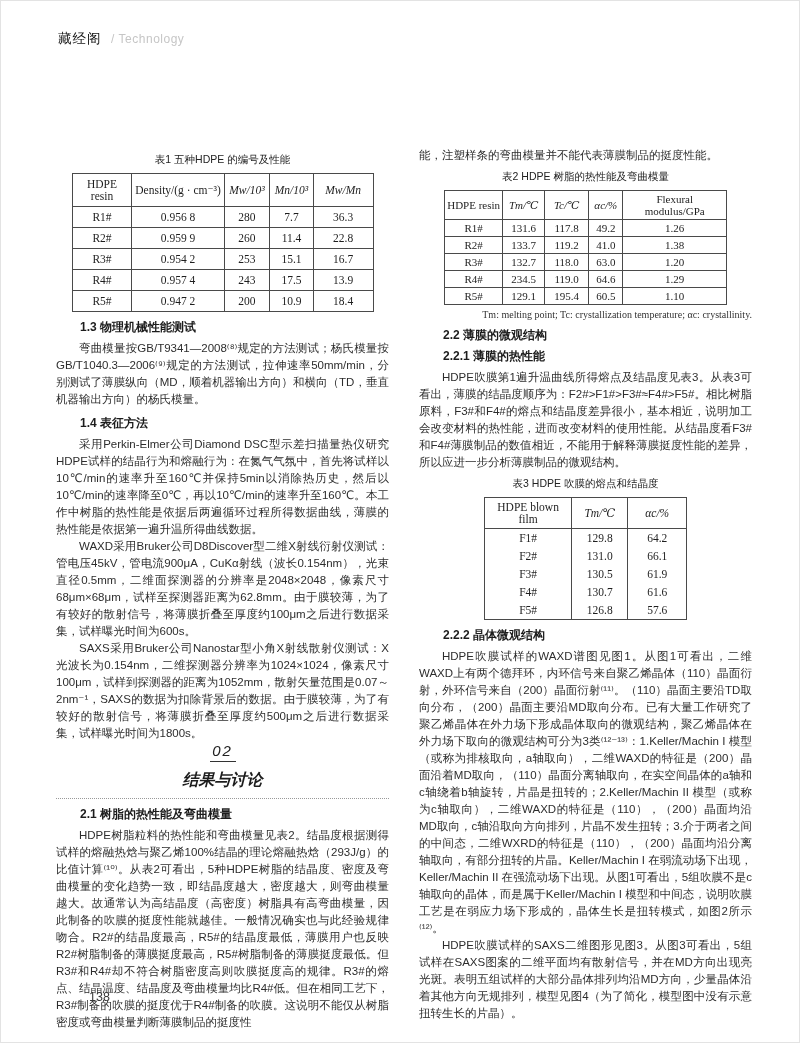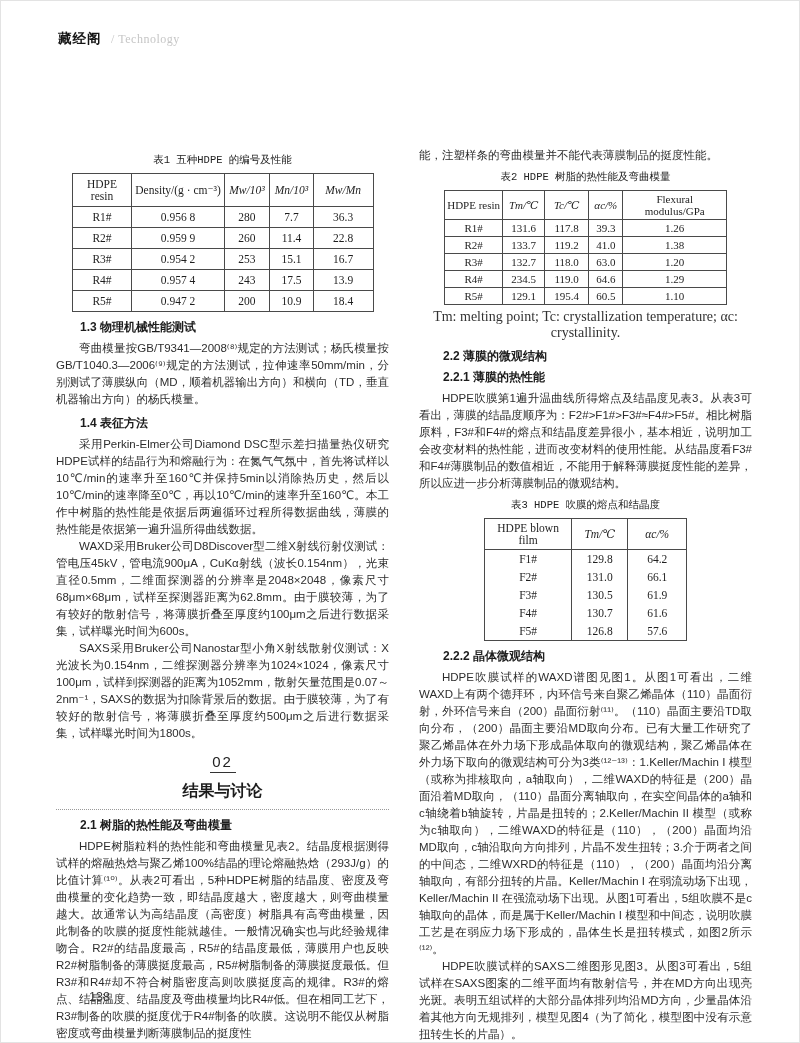--- a/index.html
+++ b/index.html
@@ -2,49 +2,49 @@
 <html><head>
 <meta charset="utf-8">
 <style>
   html,body{margin:0;padding:0;background:#ffffff;}
   .page{
     width:800px;height:1043px;background:#ffffff;position:relative;
     font-family:"Liberation Sans","DejaVu Sans",sans-serif;color:#2a2a2a;
     overflow:hidden;border:1px solid #e3e3e3;box-sizing:border-box;
   }
   .header{position:absolute;top:28px;left:57px;white-space:nowrap;}
-  .brand{font-weight:bold;font-size:13.5px;color:#141414;letter-spacing:1px;}
-  .brand-suffix{font-size:12px;color:#c6c6c6;margin-left:5px;letter-spacing:.5px;font-family:Liberation Serif, serif;}
+  .brand{font-weight:normal;font-size:13.5px;color:#141414;letter-spacing:1px;}
+  .brand-suffix{font-size:12px;color:#c6c6c6;margin-left:5px;letter-spacing:.5px;}
   .columns{position:absolute;top:146px;left:55px;display:flex;gap:30px;}
   .col{width:333px;}
   p.body{font-size:11.5px;line-height:17px;text-align:justify;margin:0;text-indent:2em;color:#2d2d2d;}
   p.body.noindent{text-indent:0;}
   h3.sec{font-size:12px;font-weight:bold;color:#1c1c1c;margin:7px 0 4px;padding-left:2em;}
-  .tcaption{text-align:center;font-size:10.5px;color:#222;margin:6px 0 6px;font-family:Liberation Mono, monospace;}
+  .tcaption{text-align:center;font-size:10.5px;color:#222;margin:6px 0 6px;}
   table{border-collapse:collapse;font-family:"Liberation Serif","DejaVu Serif",serif;
         font-size:11.5px;color:#1e1e1e;margin:0 auto;}
   th,td{border:1px solid #4a4a4a;text-align:center;font-weight:normal;padding:3px 2px;}
   .t1{width:302px;margin-bottom:6px;}
   .t1 th:nth-child(1){width:62px}.t1 th:nth-child(2){width:98px}
   .t1 th:nth-child(3){width:42px}.t1 th:nth-child(4){width:40px}.t1 th:nth-child(5){width:60px}
   .t1 th,.t1 td{padding:4px 2px;}
   .t1 th:nth-child(n+3),.t2 th:nth-child(2),.t2 th:nth-child(3),.t2 th:nth-child(4),
   .t3 th:nth-child(2),.t3 th:nth-child(3){font-style:italic;}
   .t2{width:283px;}
   .t2 th:nth-child(1){width:60px}.t2 th:nth-child(2){width:40px}
   .t2 th:nth-child(3){width:43px}.t2 th:nth-child(4){width:31px}.t2 th:nth-child(5){width:109px}
   .t2 th,.t2 td{padding:2px 2px;font-size:11px;}
   .t3{width:203px;margin-bottom:4px;}
   .t3 th:nth-child(1){width:90px}.t3 th:nth-child(2){width:55px}.t3 th:nth-child(3){width:58px}
   .t3 th,.t3 td{padding:3px 2px;}
   .t3 tbody td{border-top:none;border-bottom:none;}
   .t3 tbody tr:last-child td{border-bottom:1px solid #4a4a4a;margin-left:40px;}
-  .footnote{font-size:14px;color:#333;font-family:"Liberation Serif","DejaVu Serif",serif;
-            margin:4px 0 6px;text-align:center;}
-  .part-block{margin-top:11px;margin-bottom:6px;}
+  .footnote{font-size:10px;color:#333;font-family:"Liberation Serif","DejaVu Serif",serif;
+            margin:4px 0 6px;text-align:right;}
+  .part-block{margin-top:0;margin-bottom:6px;font-style:italic;}
   .part-num{text-align:center;font-size:15px;letter-spacing:2px;color:#222;}
   .part-underline{width:26px;border-bottom:1.5px solid #333;margin:2px auto 8px;}
   .part-title{text-align:center;font-weight:bold;font-size:16px;color:#1c1c1c;margin-bottom:6px;}
   .dotted-rule{border-bottom:1px dotted #999;height:1px;margin-bottom:6px;}
   .page-number{position:absolute;left:88px;bottom:38px;font-size:12.5px;color:#3a3a3a;}
 </style>
 </head>
 <body>
 
 <div class="page">
@@ -138,21 +138,21 @@
               <th>Tc/℃</th>
               <th>αc/%</th>
               <th>Flexural modulus/GPa</th>
             </tr>
         </thead>
         <tbody>
             <tr>
               <td>R1#</td>
               <td>131.6</td>
               <td>117.8</td>
-              <td>39.3</td>
+              <td>49.2</td>
               <td>1.26</td>
             </tr>
             <tr>
               <td>R2#</td>
               <td>133.7</td>
               <td>119.2</td>
               <td>41.0</td>
               <td>1.38</td>
             </tr>
             <tr>

